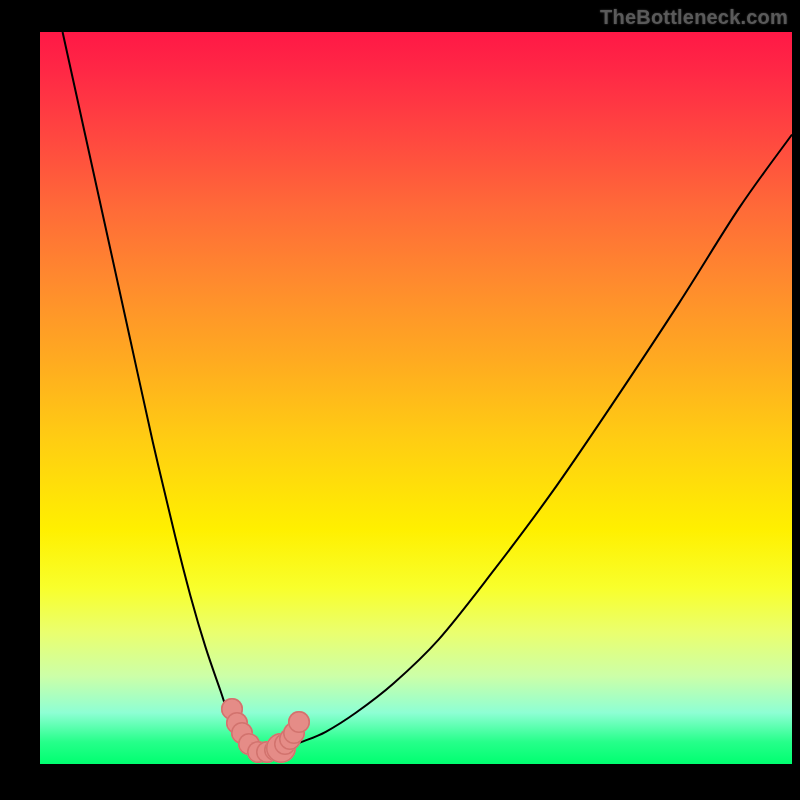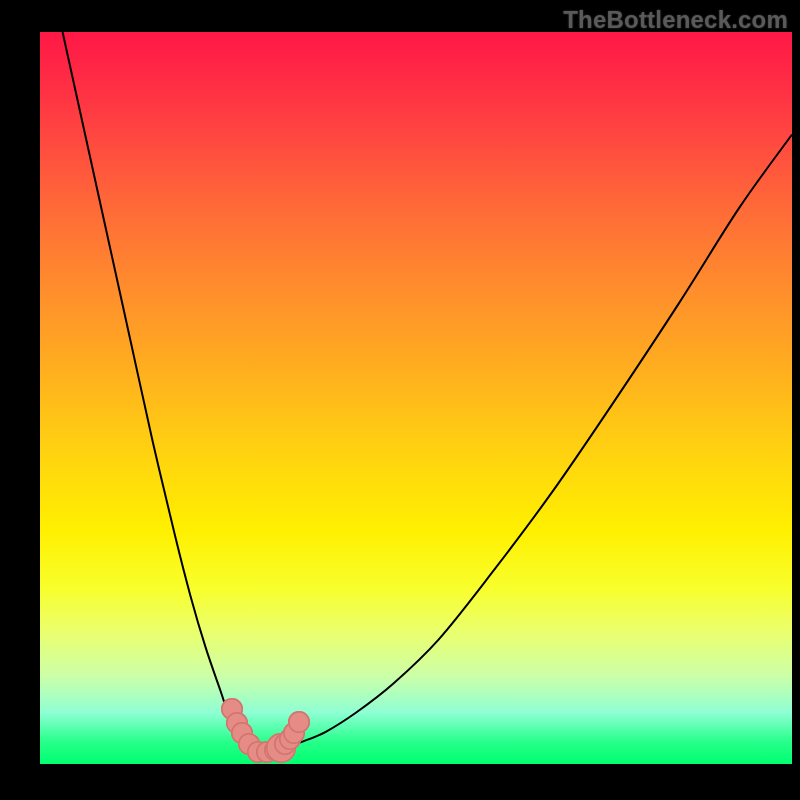--- a/index.html
+++ b/index.html
@@ -23,21 +23,21 @@
       #fff000 68%,
       #f8ff2c 76%,
       #eaff6e 82%,
       #ccffa8 88%,
       #8effd4 93%,
       #26ff8a 97%,
       #00ff70 100%);
   }
   
   #wm{position:absolute;top:6px;right:12px;z-index:20;color:#5a5a5a;
-      font-weight:600;font-size:24px;letter-spacing:.2px;pointer-events:none;
+      font-weight:600;font-size:20px;letter-spacing:.2px;pointer-events:none;
       text-shadow:0 0 2px rgba(255,255,255,.25)}
   
   .dot{position:absolute;width:22px;height:22px;border-radius:50%;
        background:#e58c87;box-shadow:0 0 0 1.5px #d2736e inset;
        transform:translate(-50%,-50%)}
   .dot.big{width:30px;height:30px}
   
   svg#curves{position:absolute;inset:0;width:100%;height:100%;overflow:visible}
 </style>
 </head>

